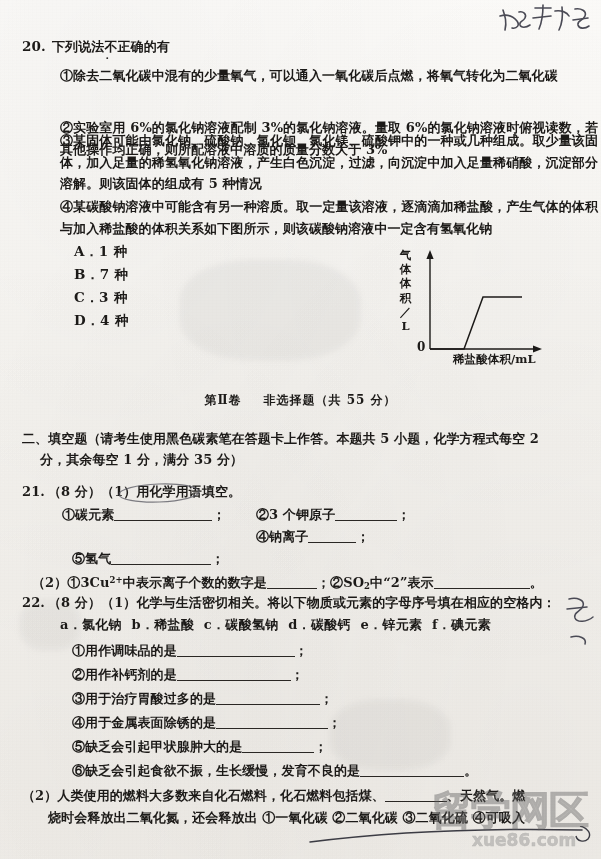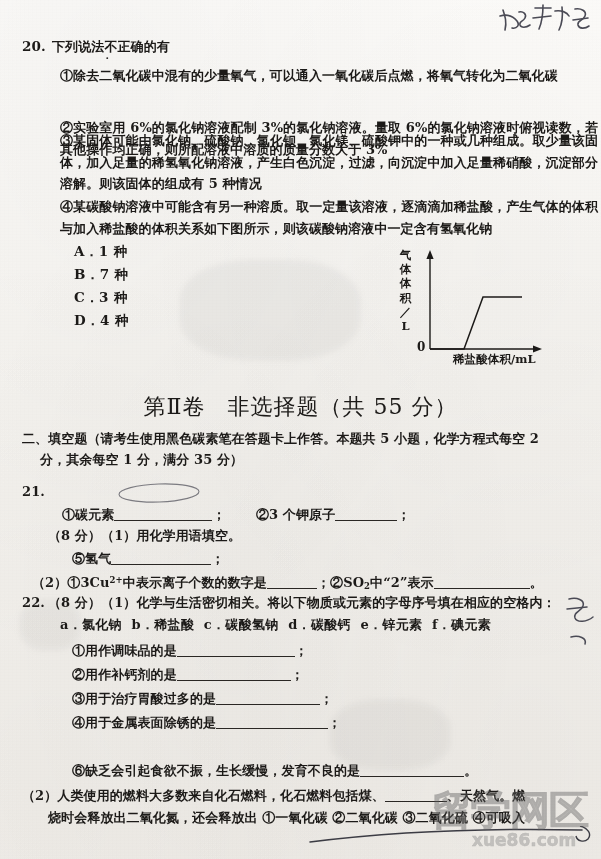--- a/index.html
+++ b/index.html
@@ -133,22 +133,22 @@
     white-space: nowrap;
   }
 
   
   .vol-head {
     position: absolute;
     left: 0;
     right: 0;
     top: 392px;
     text-align: center;
-    font-size: 22px;
-    font-weight: 400;
+    font-size: 12px;
+    font-weight: 700;
     letter-spacing: 1px;
   }
   .vol-head .sep { display: inline-block; width: 22px; }
 
   .section-line {
     position: absolute;
     font-size: 13px;
     line-height: 21px;
     font-weight: 600;
   }
@@ -305,29 +305,32 @@
     </div>
 
     <div class="vol-head cn">
       <span>第Ⅱ卷</span><span class="sep"></span><span>非选择题（共 55 分）</span>
     </div>
 
     <div class="section-line cn" style="left:22px; top:428px; width:578px;">二、填空题（请考生使用黑色碳素笔在答题卡上作答。本题共 5 小题，化学方程式每空 2</div>
     <div class="section-line cn" style="left:40px; top:449px; width:560px;">分，其余每空 1 分，满分 35 分）</div>
 
     <div class="section-line cn" style="left:22px; top:481px;">21.</div>
-    <div class="section-line cn" style="left:48px; top:481px;margin-top:44px;">（8 分）（1）用化学用语填空。</div>
+    <div class="section-line cn" style="left:48px; top:481px;">（8 分）（1）用化学用语填空。</div>
 
     <div class="section-line cn" style="left:62px; top:504px;">
       <span>①碳元素</span><span class="fill" style="width:98px;"></span><span>；</span>
     </div>
     <div class="section-line cn" style="left:256px; top:504px;">
       <span>②3 个钾原子</span><span class="fill" style="width:62px;"></span><span>；</span>
     </div>
 
+    <div class="section-line cn" style="left:256px; top:526px;">
+      <span>④钠离子</span><span class="fill" style="width:48px;"></span><span>；</span>
+    </div>
 
     <div class="section-line cn" style="left:72px; top:548px;">
       <span>⑤氢气</span><span class="fill" style="width:100px;"></span><span>；</span>
     </div>
 
     <div class="section-line cn" style="left:32px; top:570px;">
       <span>（2）①3Cu</span><span class="sup">2+</span><span>中表示离子个数的数字是</span><span class="fill" style="width:50px;"></span><span>；②SO</span><span class="sub">2</span><span>中“2”表示</span><span class="fill" style="width:96px;"></span><span>。</span>
     </div>
 
     <div class="section-line cn" style="left:22px; top:592px;">22.</div>
@@ -341,20 +344,23 @@
       <span>①用作调味品的是</span><span class="fill" style="width:118px;"></span><span>；</span>
     </div>
     <div class="section-line cn" style="left:72px; top:664px;">
       <span>②用作补钙剂的是</span><span class="fill" style="width:114px;"></span><span>；</span>
     </div>
     <div class="section-line cn" style="left:72px; top:688px;">
       <span>③用于治疗胃酸过多的是</span><span class="fill" style="width:104px;"></span><span>；</span>
     </div>
     <div class="section-line cn" style="left:72px; top:712px;">
       <span>④用于金属表面除锈的是</span><span class="fill" style="width:112px;"></span><span>；</span>
+    </div>
+    <div class="section-line cn" style="left:72px; top:736px;">
+      <span>⑤缺乏会引起甲状腺肿大的是</span><span class="fill" style="width:72px;"></span><span>；</span>
     </div>
     <div class="section-line cn" style="left:72px; top:760px;">
       <span>⑥缺乏会引起食欲不振，生长缓慢，发育不良的是</span><span class="fill" style="width:104px;"></span><span>。</span>
     </div>
 
     <div class="section-line cn" style="left:22px; top:785px;">
       <span>（2）人类使用的燃料大多数来自化石燃料，化石燃料包括煤、</span><span class="fill" style="width:62px;"></span><span>、天然气。燃</span>
     </div>
     <div class="section-line cn" style="left:48px; top:807px;">烧时会释放出二氧化氮，还会释放出 ①一氧化碳 ②二氧化碳 ③二氧化硫 ④可吸入</div>
 

